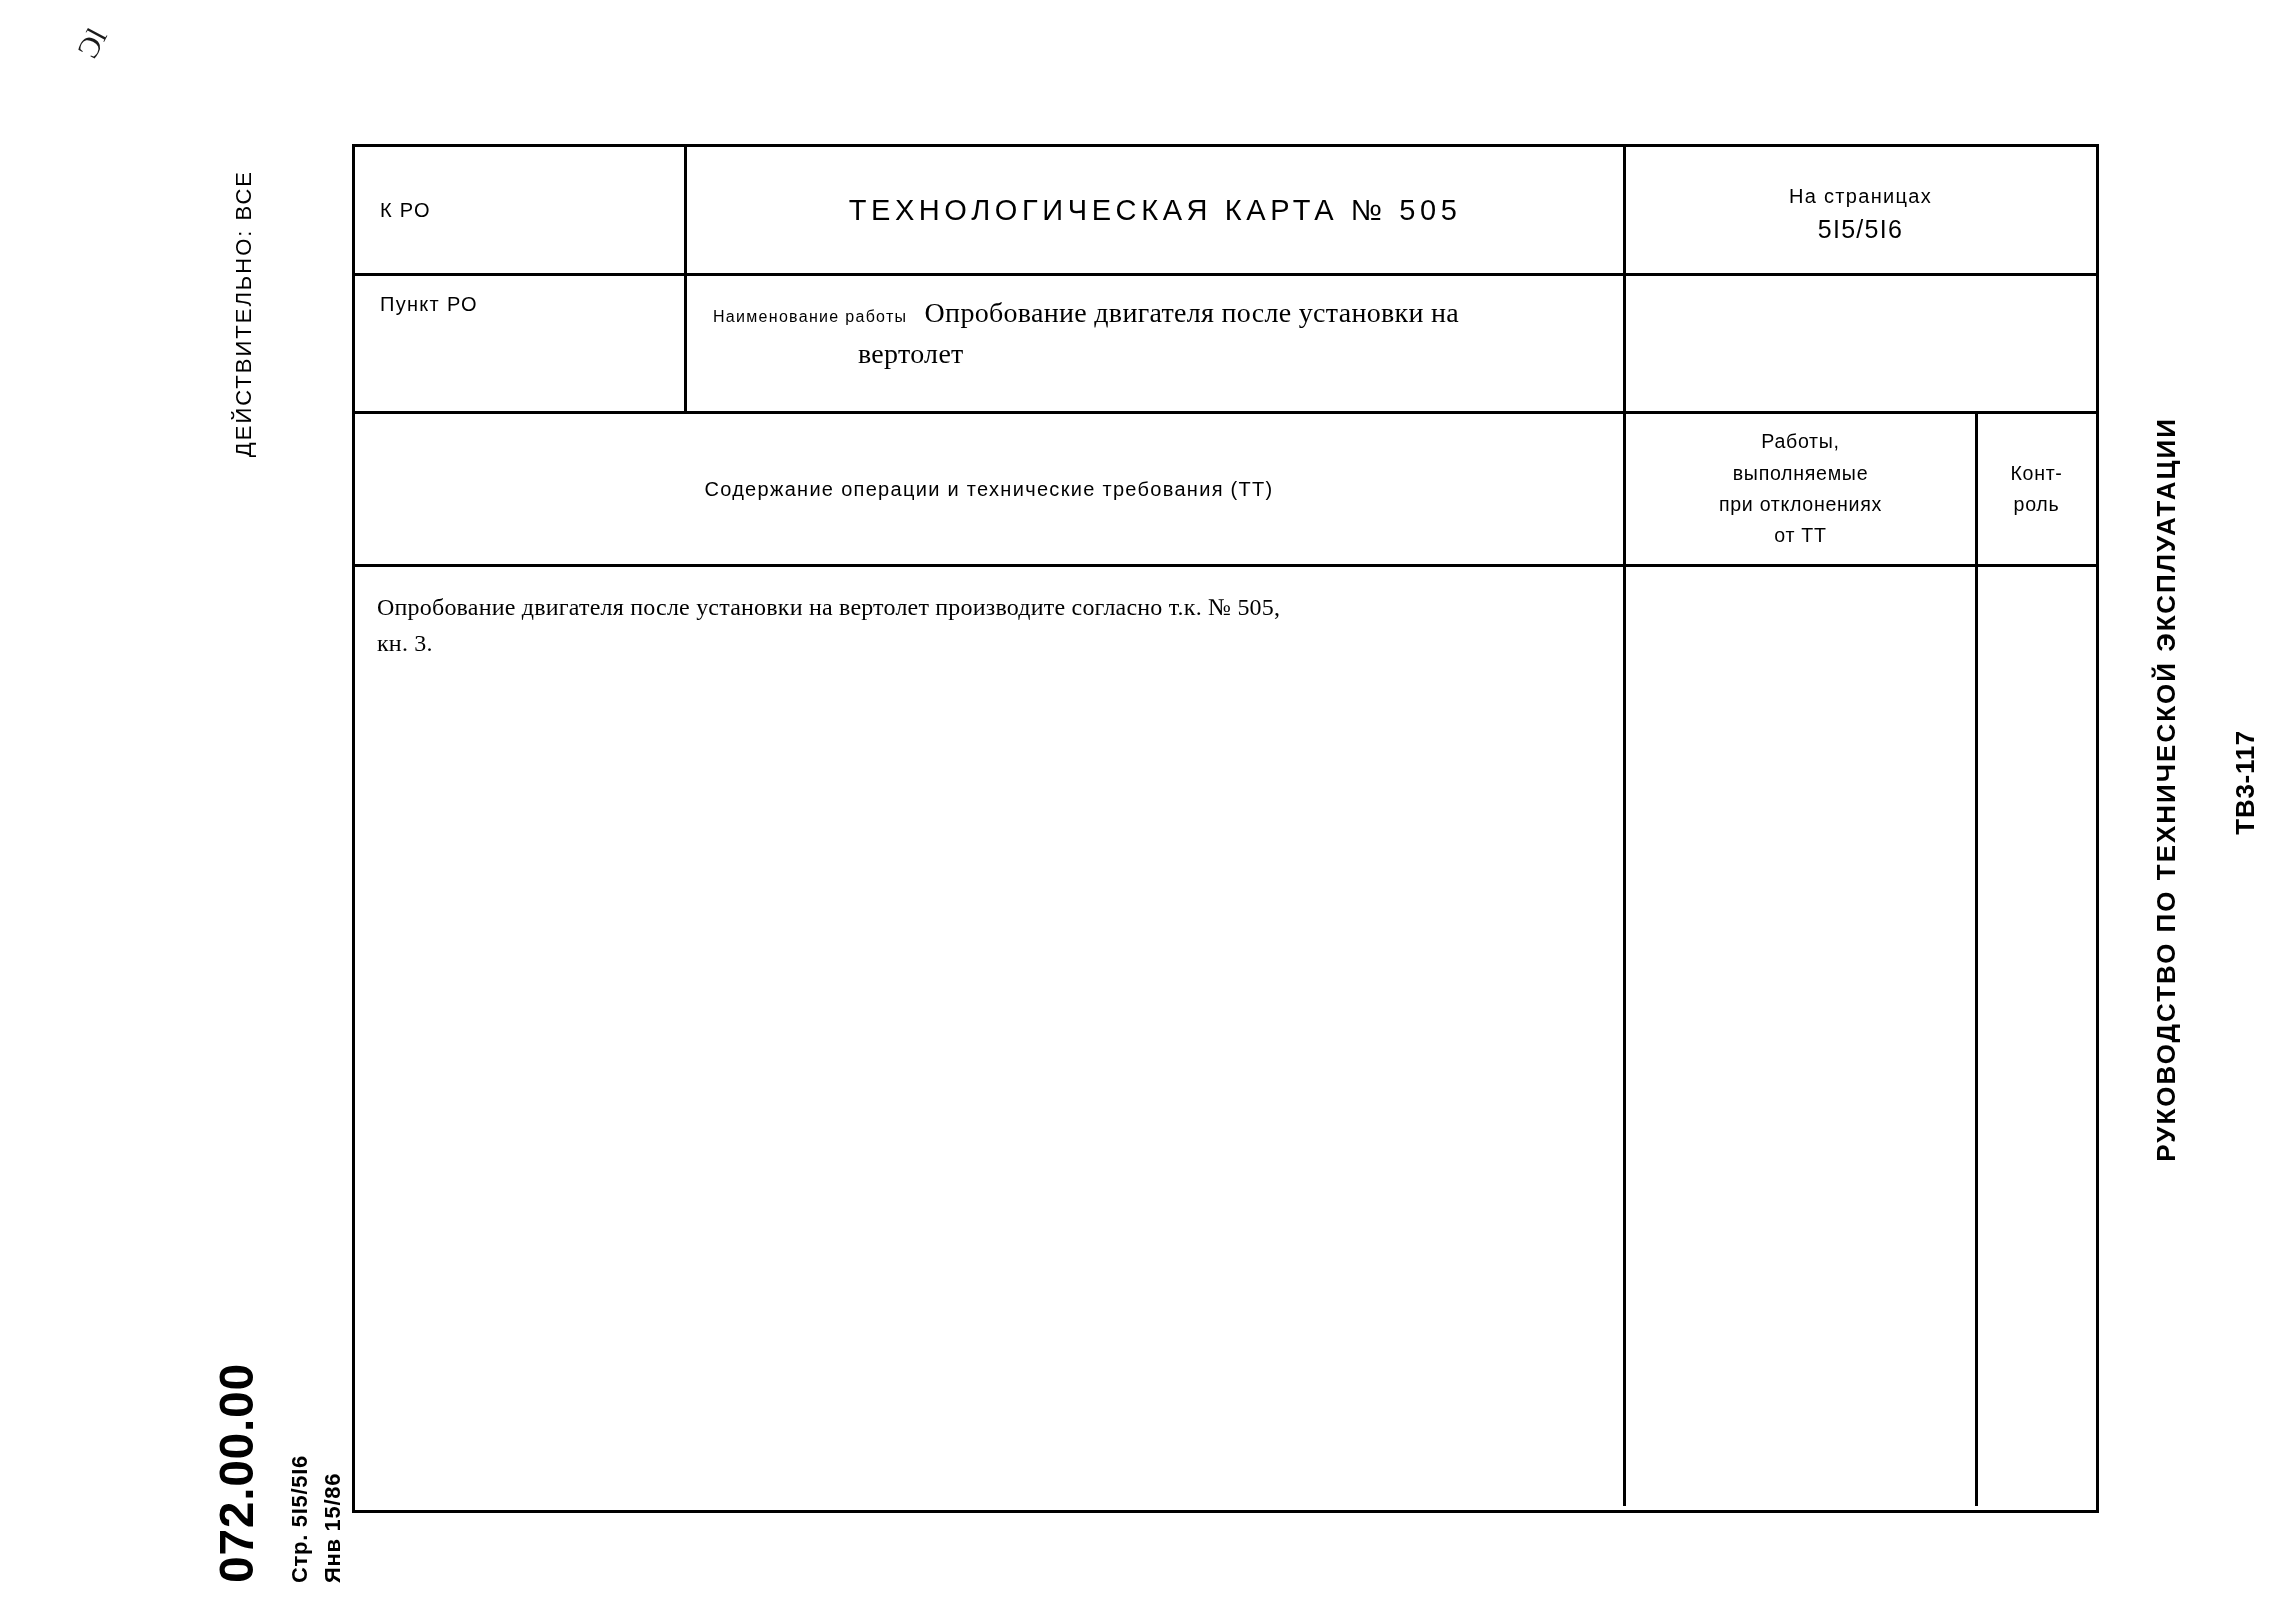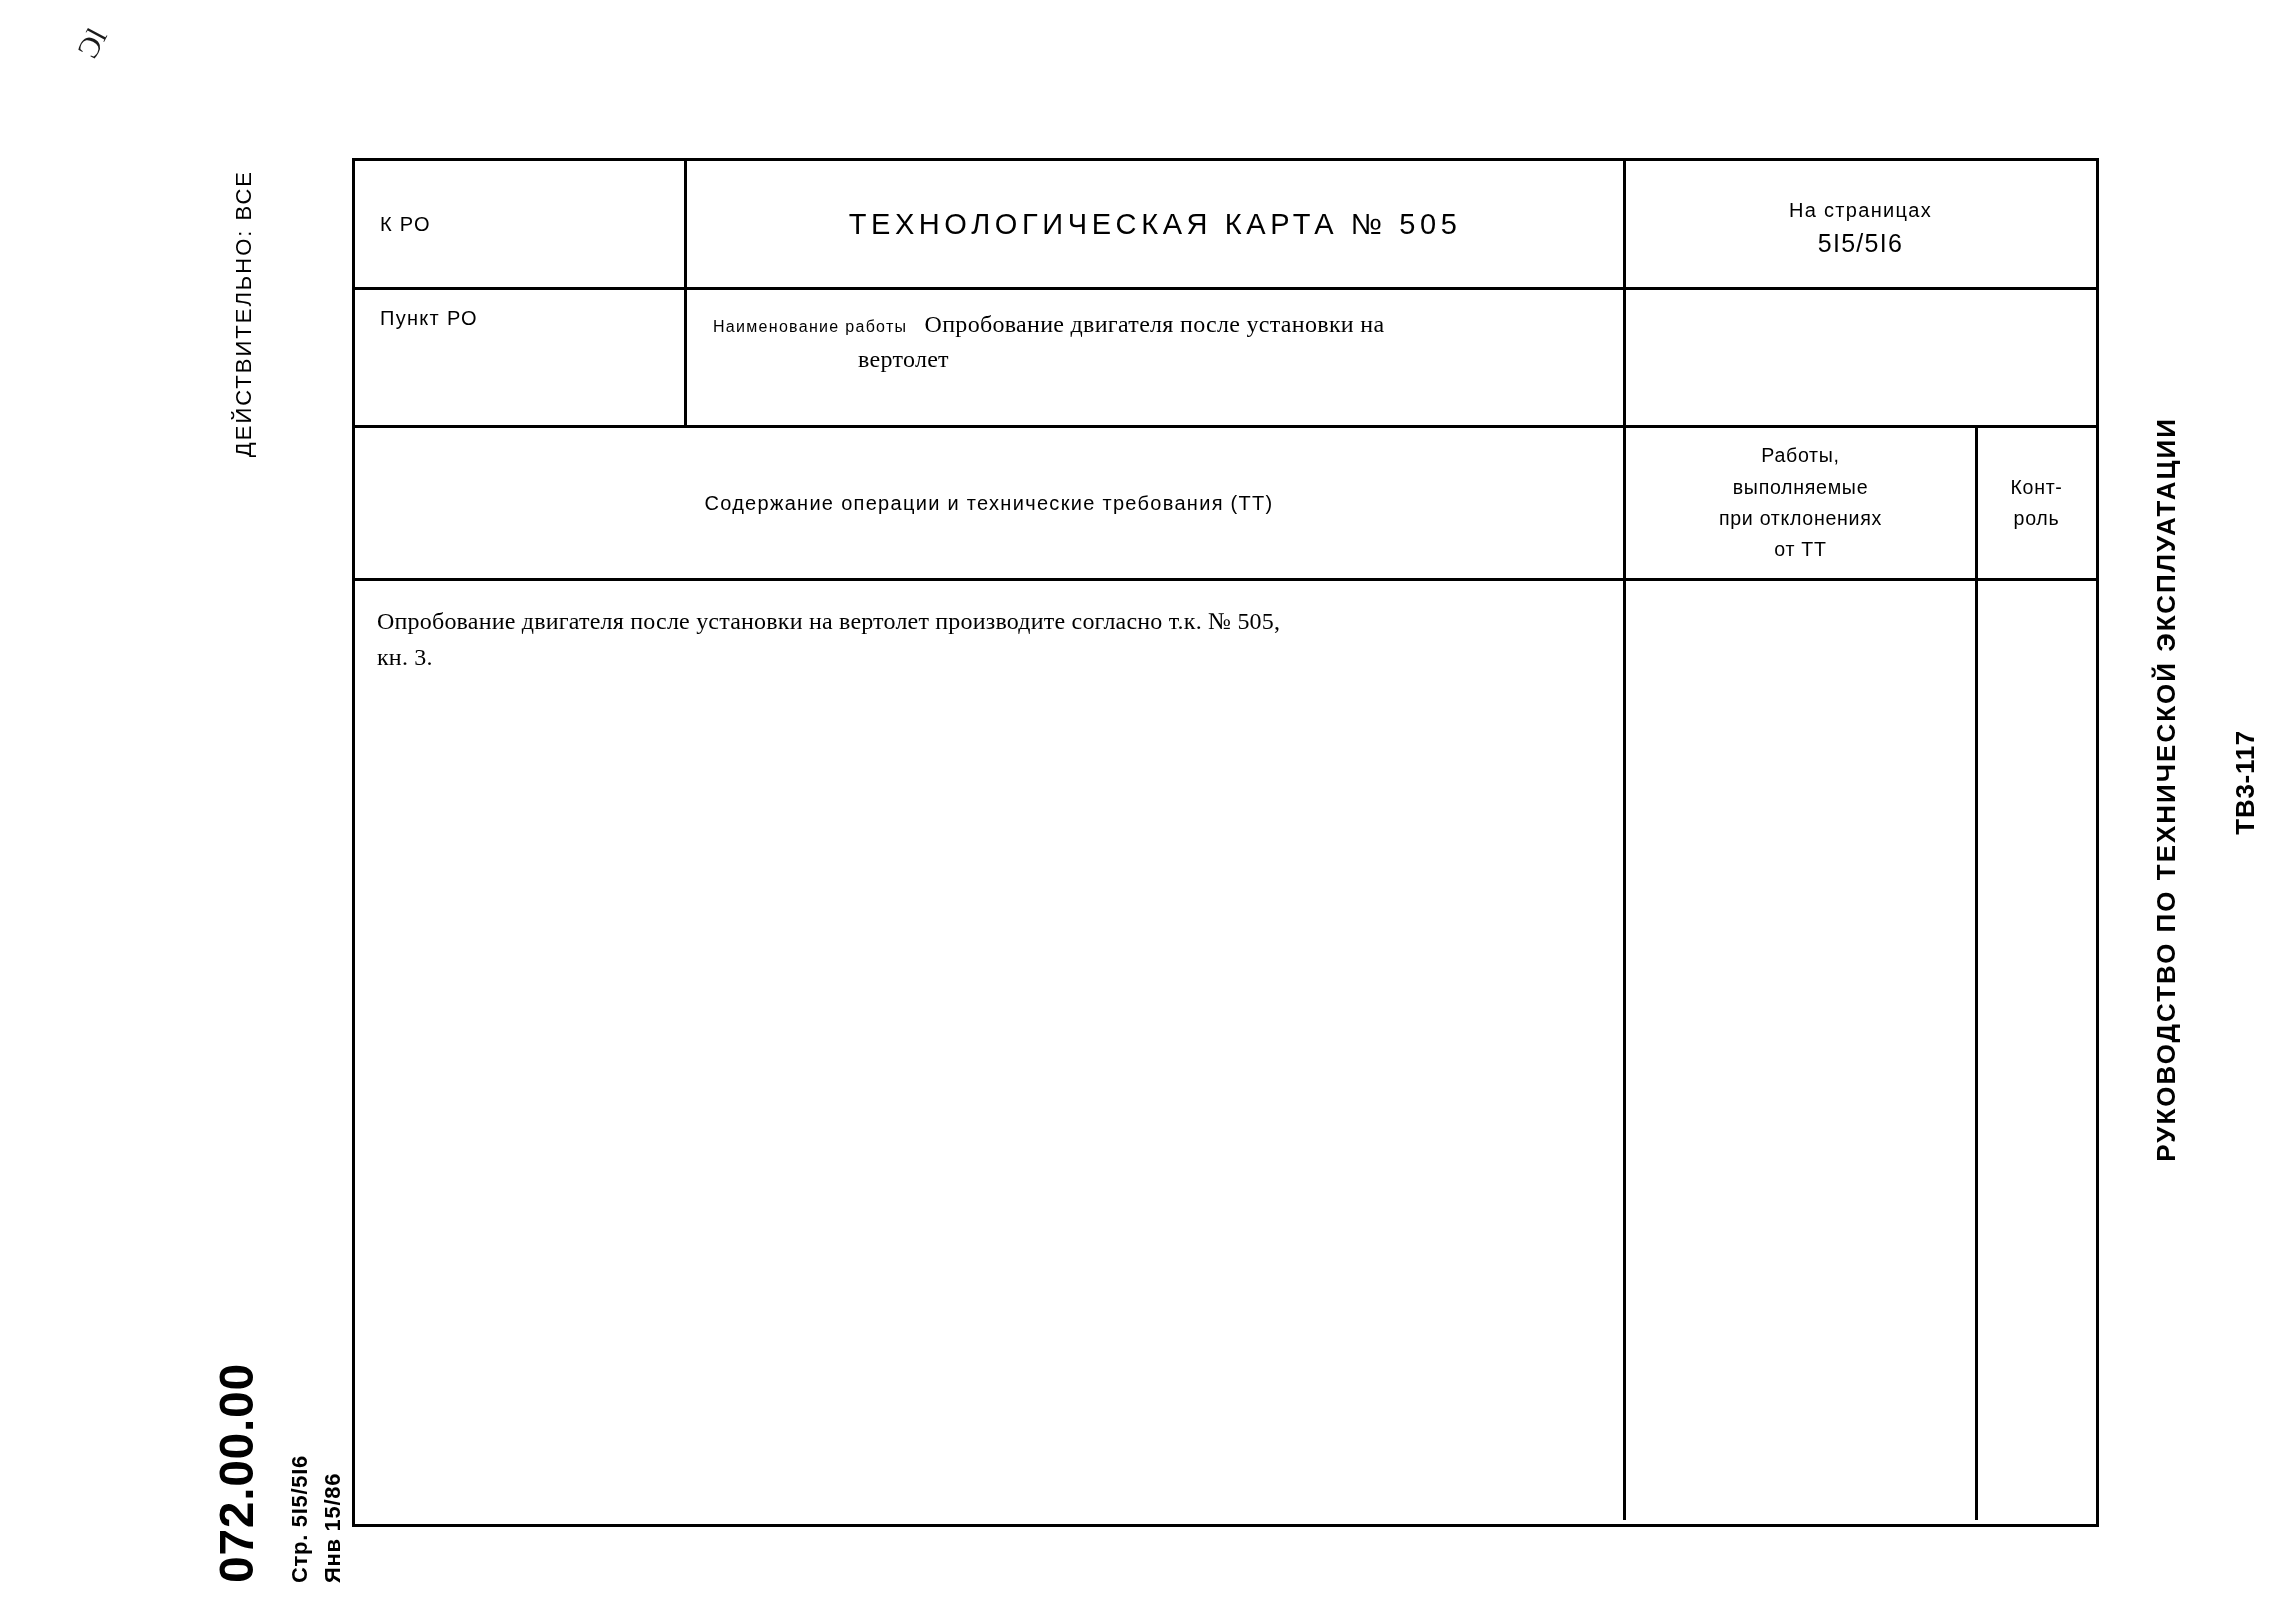--- a/index.html
+++ b/index.html
@@ -94,21 +94,21 @@
     white-space: nowrap;
     font-size: 26px;
     font-weight: bold;
     letter-spacing: 0.7px;
   }
 
   
   .card {
     position: absolute;
     left: 352px;
-    top: 158px;
+    top: 144px;
     width: 1747px;
     height: 1369px;
     border: 3.3px solid #000;
     box-sizing: border-box;
   }
 
   .row {
     display: flex;
     box-sizing: border-box;
   }
@@ -156,21 +156,21 @@
   .pages-num {
     font-size: 25px;
     letter-spacing: 1.3px;
     text-align: center;
   }
   .work-name-label {
     font-size: 16px;
     letter-spacing: 1.3px;
   }
   .work-name-value {
-    font-size: 24px;
+    font-size: 28px;
     font-family: "Liberation Serif", serif;
     letter-spacing: 0.3px;
     line-height: 1.45;
   }
   .col-head {
     font-size: 20px;
     letter-spacing: 1.3px;
     text-align: center;
     line-height: 1.6;
   }

